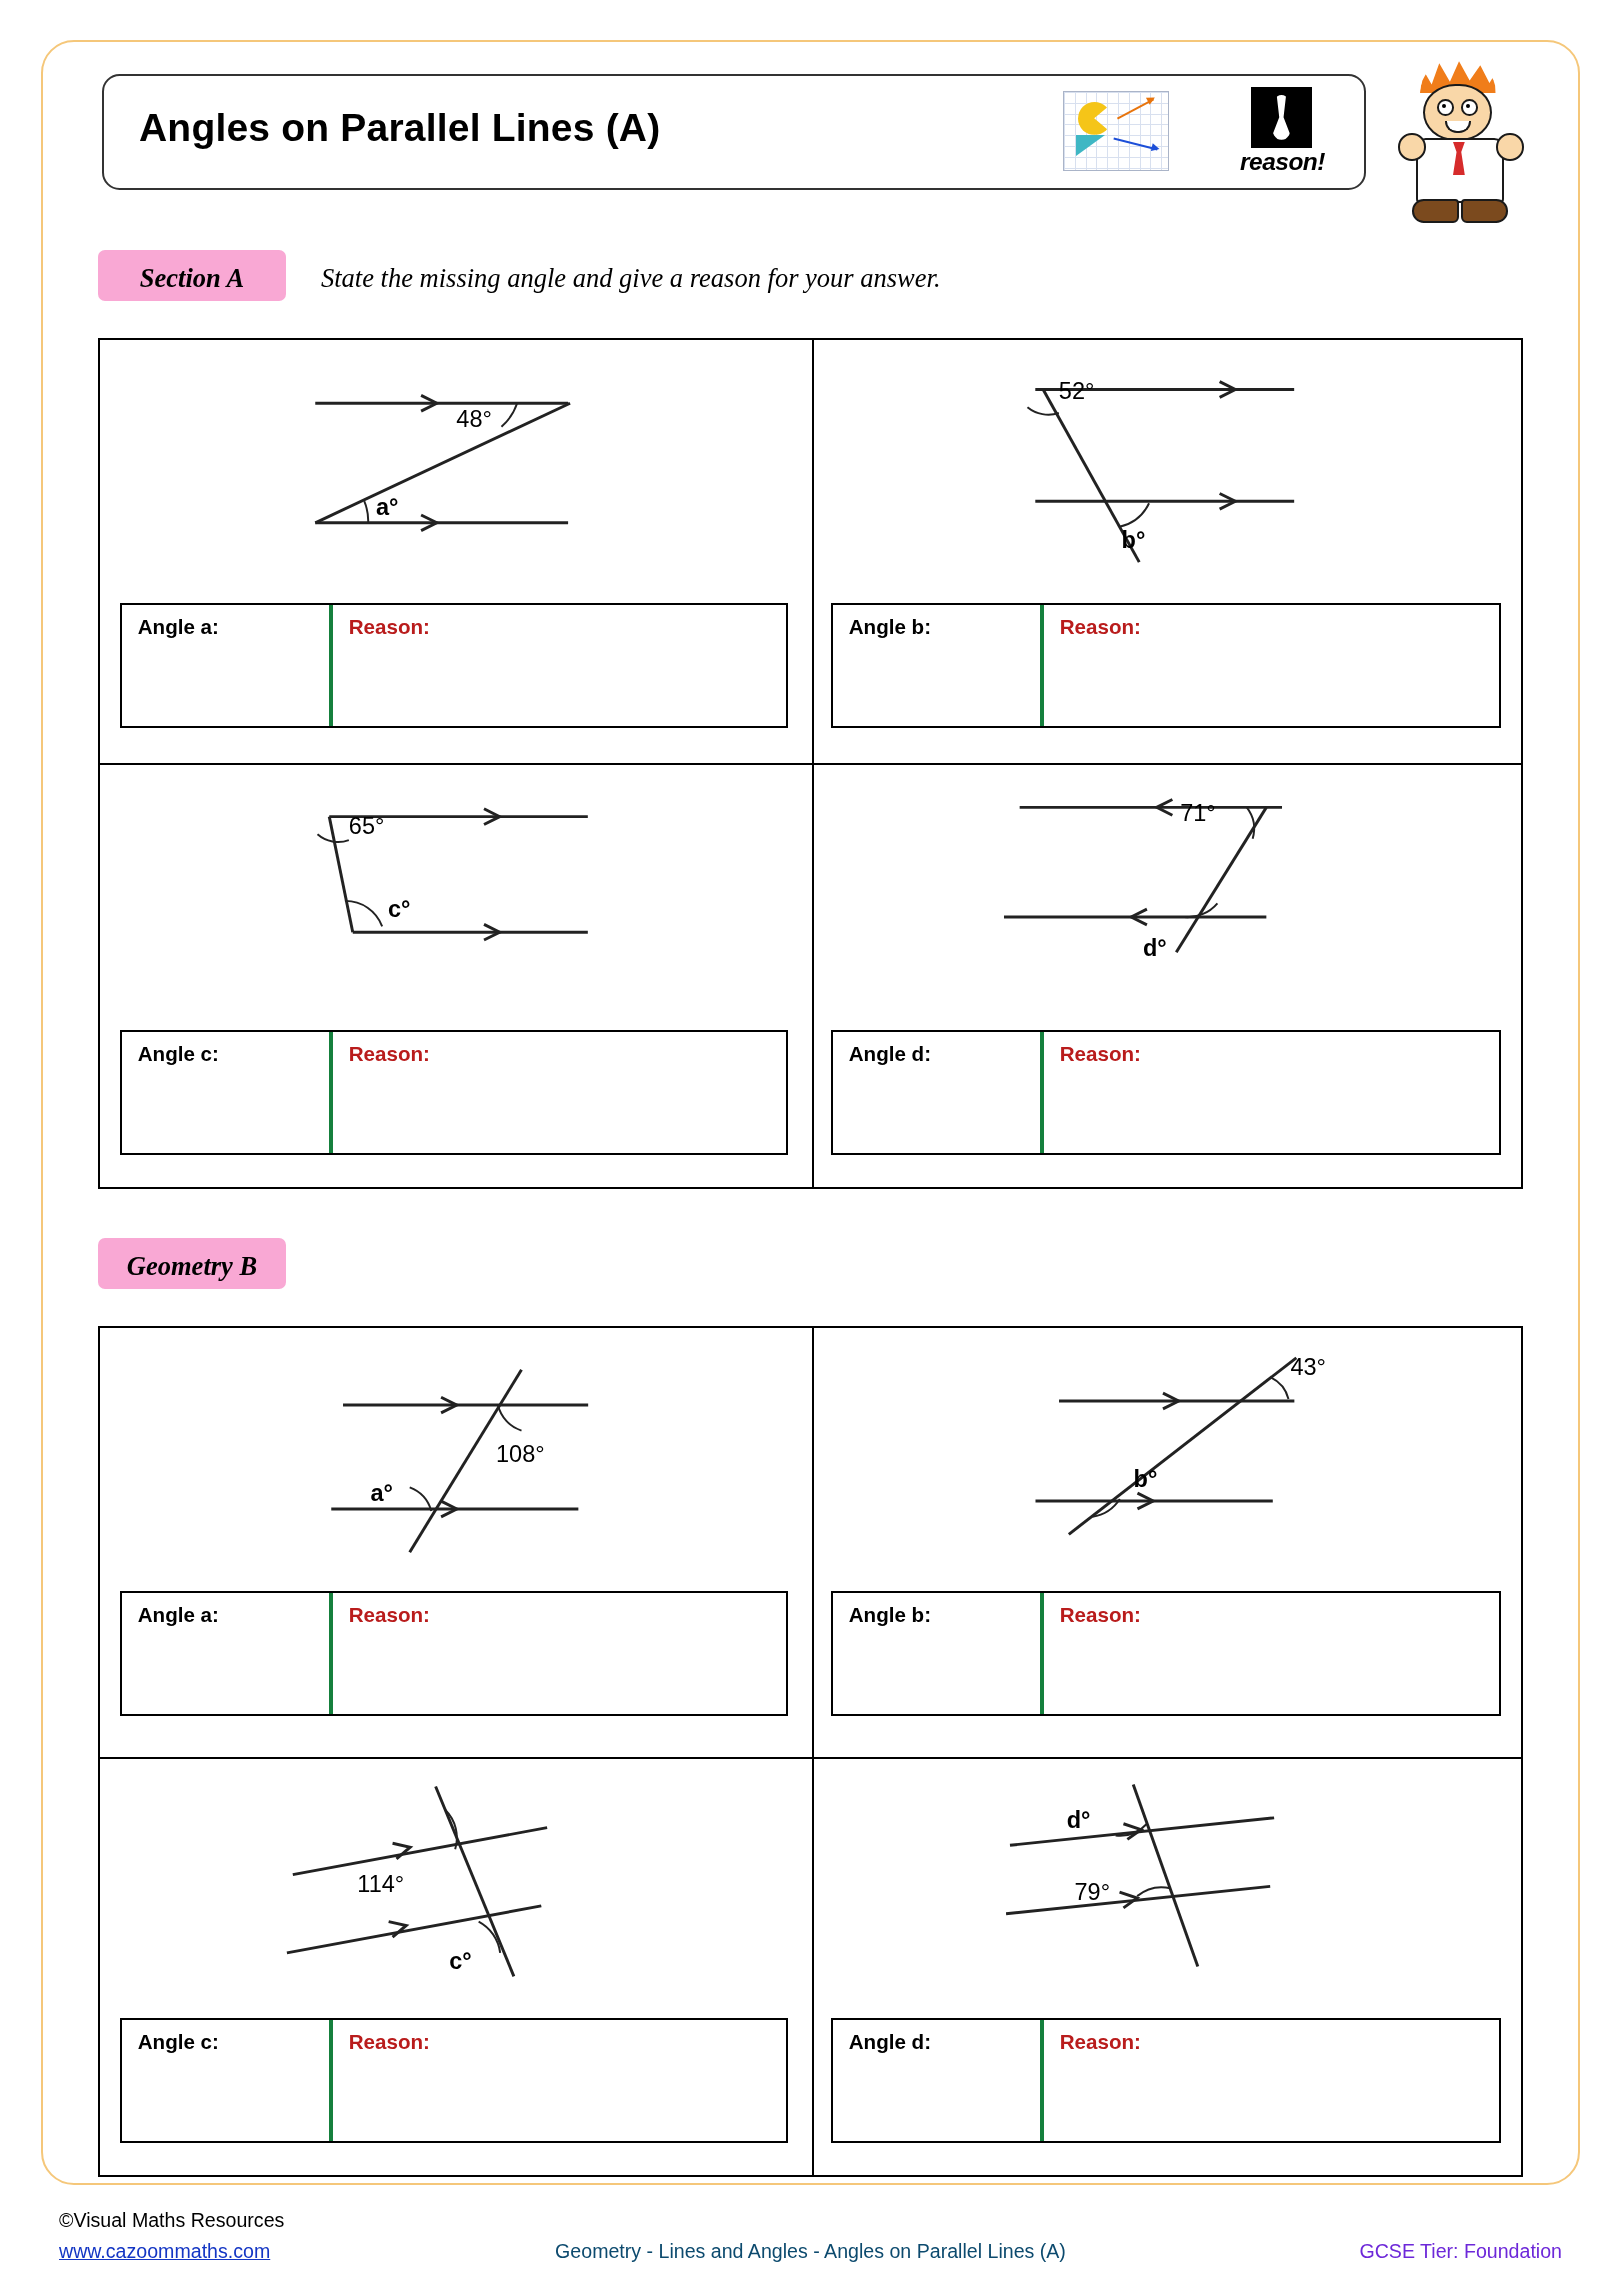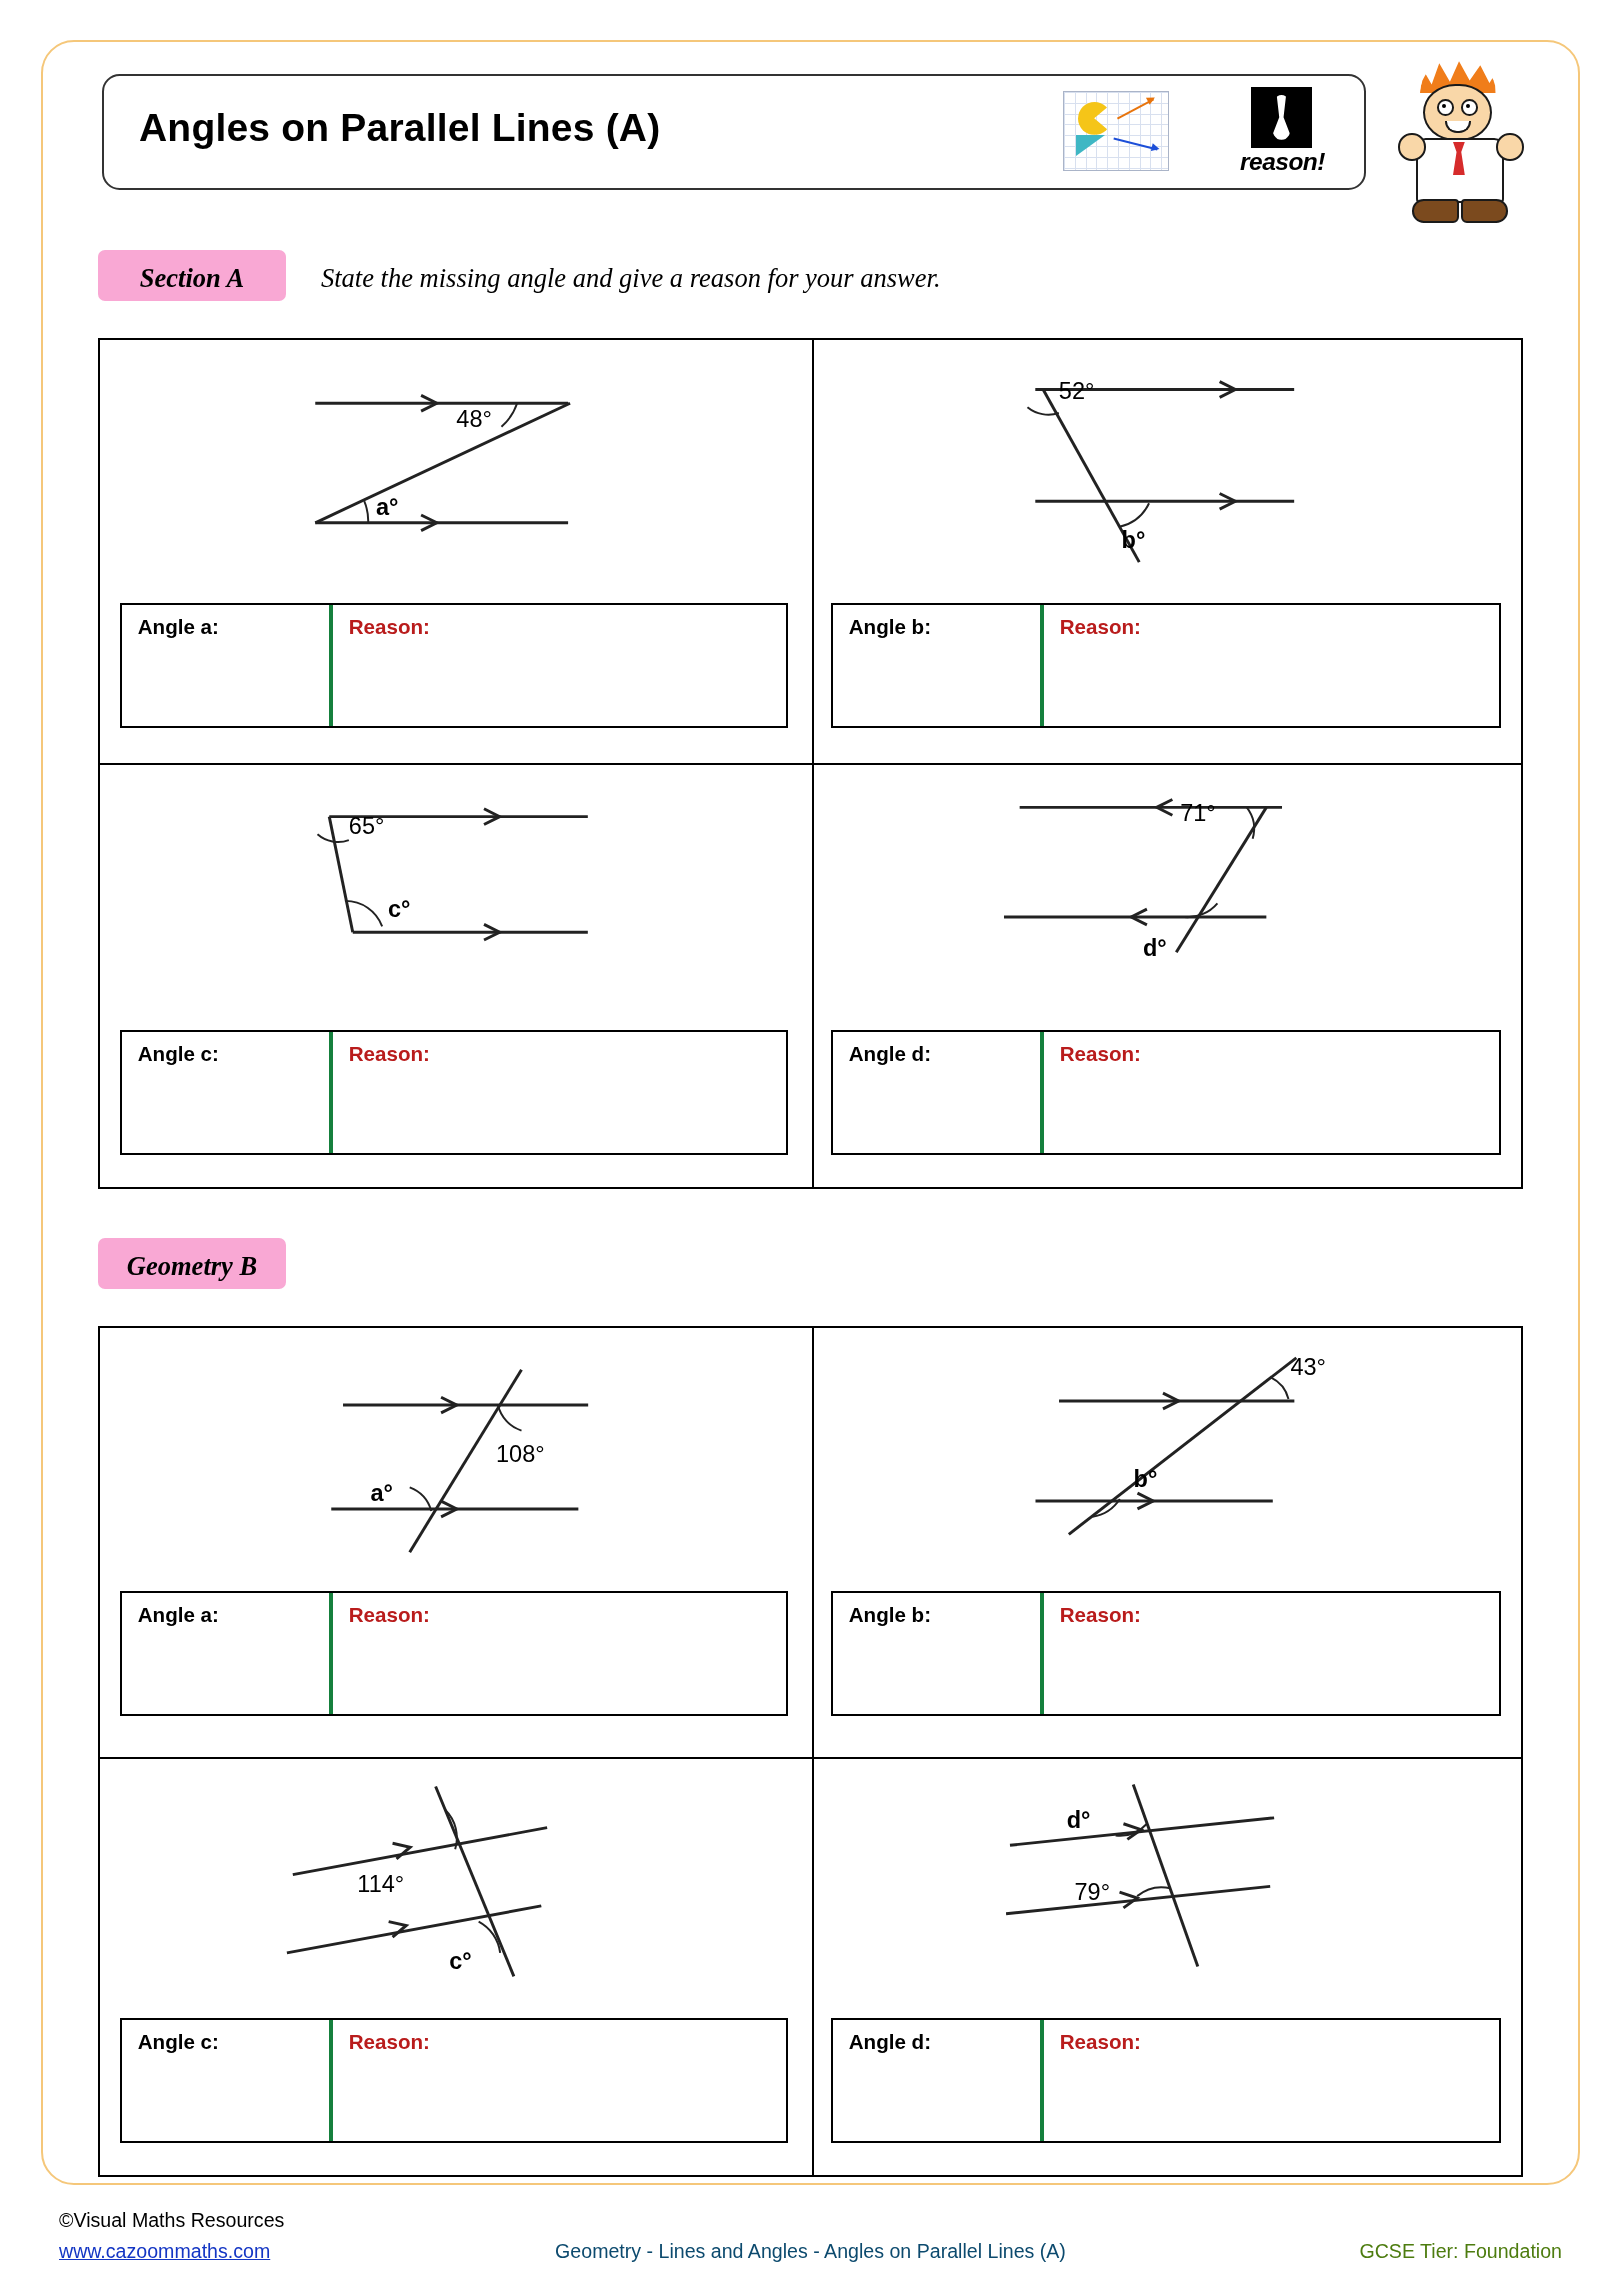--- a/index.html
+++ b/index.html
@@ -246,21 +246,21 @@
     top: 31px;
     text-align: center;
     font-size: 19.6px;
     color: #0c4a6e;
   }
   .footer .right {
     position: absolute;
     right: 59px;
     top: 31px;
     font-size: 19.6px;
-    color: #4d7c0f;
+    color: #6d28d9;
   }
   .ang-label { font-family: "Liberation Sans", sans-serif; font-size: 24px; fill: #000; }
   .ang-label-b { font-family: "Liberation Sans", sans-serif; font-size: 24px; font-weight: bold; fill: #000; }
 </style>
 </head>
 <body>
 
 <div class="page">
 
   <div class="outer-frame"></div>

